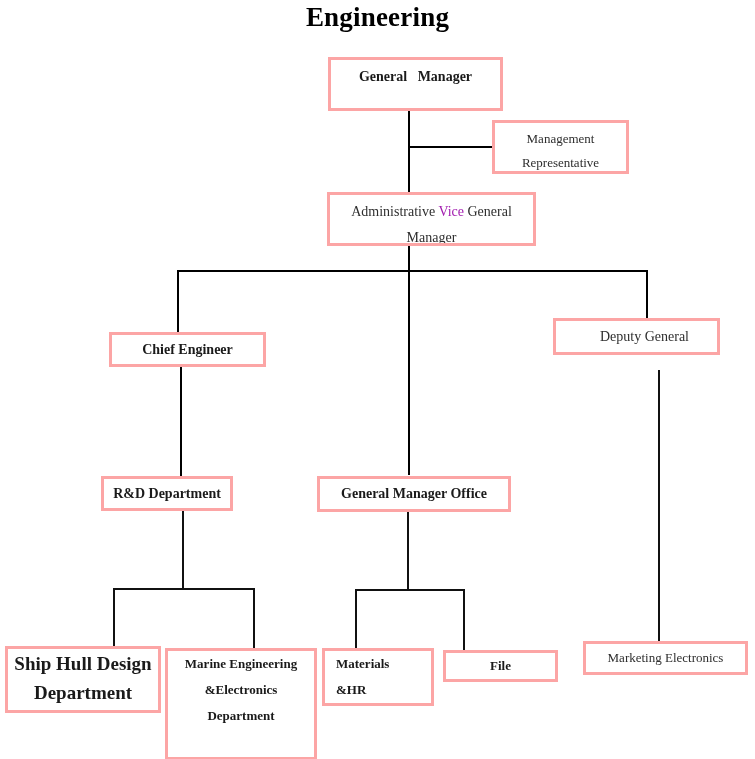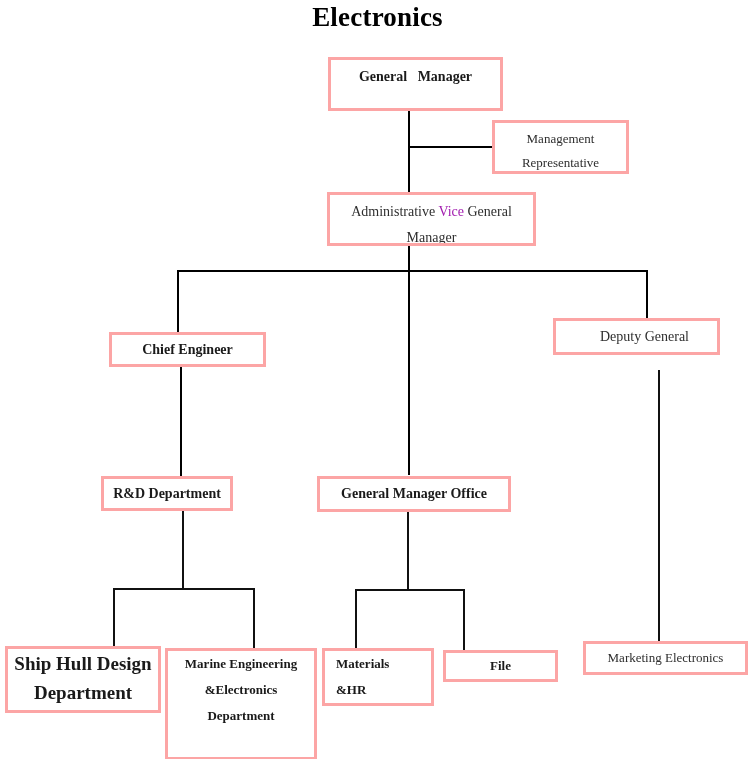--- a/index.html
+++ b/index.html
@@ -60,21 +60,21 @@
   }
   .vline { width: 2px; }
   .hline { height: 2px; }
   .thin { background: #111111; }
 </style>
 </head>
 <body>
 
 <div id="chart-root">
 
-  <div class="chart-title">Electronics</div>
+  <div class="chart-title">Engineering</div>
 
   <div class="line vline" style="left:408px; top:110px; height:82px;"></div>
 
   <div class="line hline" style="left:408px; top:146px; width:86px;"></div>
 
   <div class="line vline" style="left:408px; top:245px; height:26px;"></div>
 
   <div class="line hline" style="left:177px; top:270px; width:471px;"></div>
 
   <div class="line vline" style="left:177px; top:270px; height:62px;"></div>

